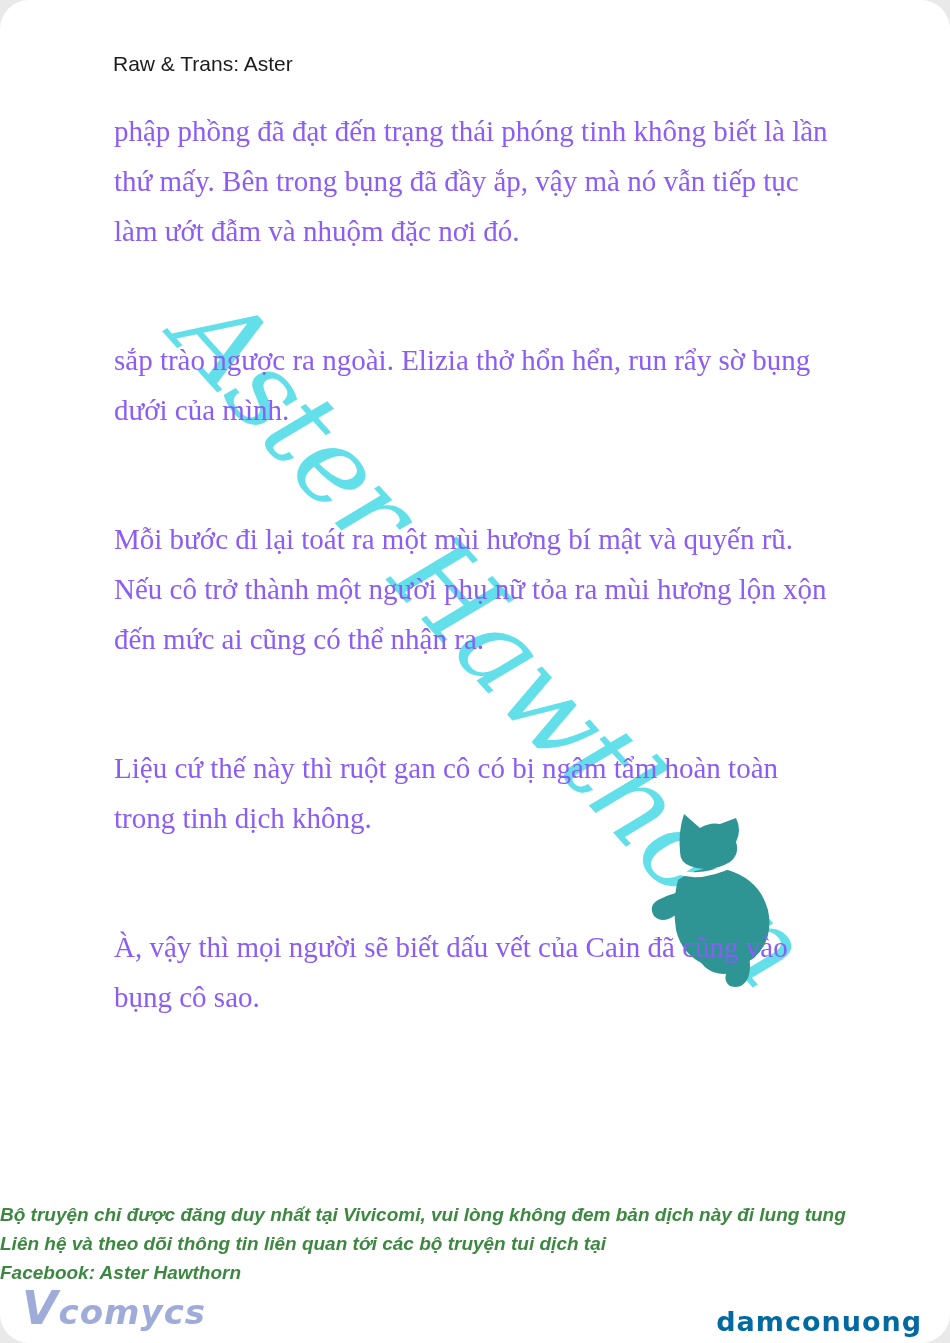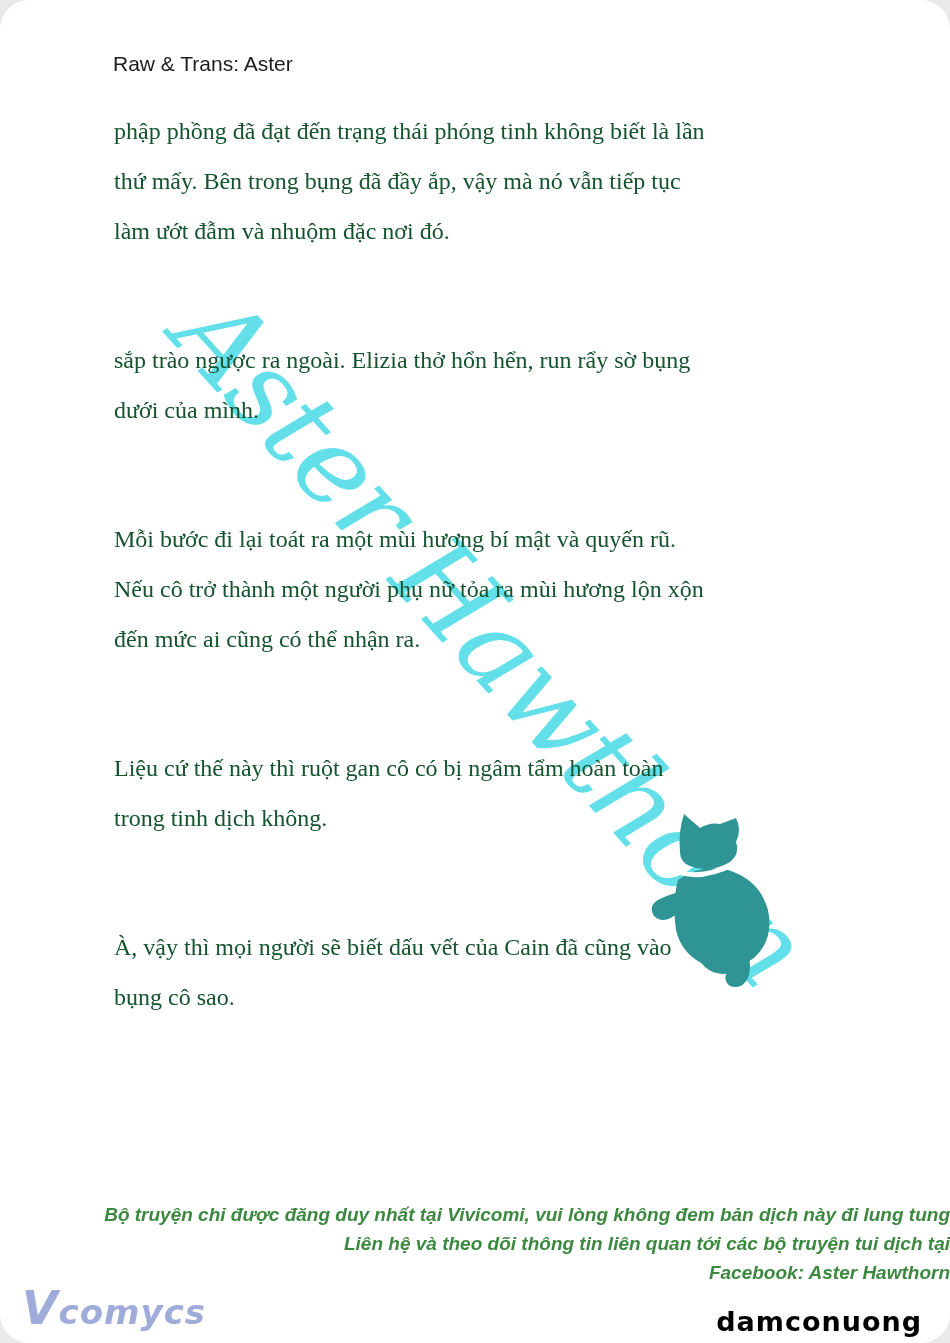--- a/index.html
+++ b/index.html
@@ -35,27 +35,27 @@
     position:absolute; left:642px; top:802px;
     z-index:1;
   }
   
   .text-block {
     position:absolute; top:106px; left:114px; width:740px;
     z-index:2;
   }
   .para { margin:0 0 79px 0; }
   .line {
-    font-size:24px; line-height:50px;
-    color:#14532d; white-space:nowrap;
+    font-size:29px; line-height:50px;
+    color:#8b5cf6; white-space:nowrap;
   }
   
   .footer {
     position:absolute; top:1200px; left:0; width:100%;
-    text-align:right;
+    text-align:left;
     font-family:"Liberation Sans","DejaVu Sans",sans-serif;
     font-style:italic; font-weight:bold;
     z-index:2;
   }
   .footer-line { font-size:19px; line-height:29px; }
   
   .logo-left {
     position:absolute; left:22px; bottom:8px;
     font-family:"DejaVu Sans","Liberation Sans",sans-serif;
     font-style:italic; font-weight:bold;
@@ -125,15 +125,15 @@
     </div>
   </div>
 
   <div class="footer" style="color: rgb(61, 136, 64);">
     <div class="footer-line">Bộ truyện chỉ được đăng duy nhất tại Vivicomi, vui lòng không đem bản dịch này đi lung tung</div>
     <div class="footer-line">Liên hệ và theo dõi thông tin liên quan tới các bộ truyện tui dịch tại</div>
     <div class="footer-line">Facebook: Aster Hawthorn</div>
   </div>
 
   <div class="logo-left" style="color: rgb(159, 171, 217); margin-top: 28px;">Vcomycs</div>
-  <div class="logo-right" style="color: #000000; margin-top: 20px;">damconuong</div>
+  <div class="logo-right" style="color: #0369a1; margin-top: 20px;">damconuong</div>
 
 </div>
 
 </body></html>

